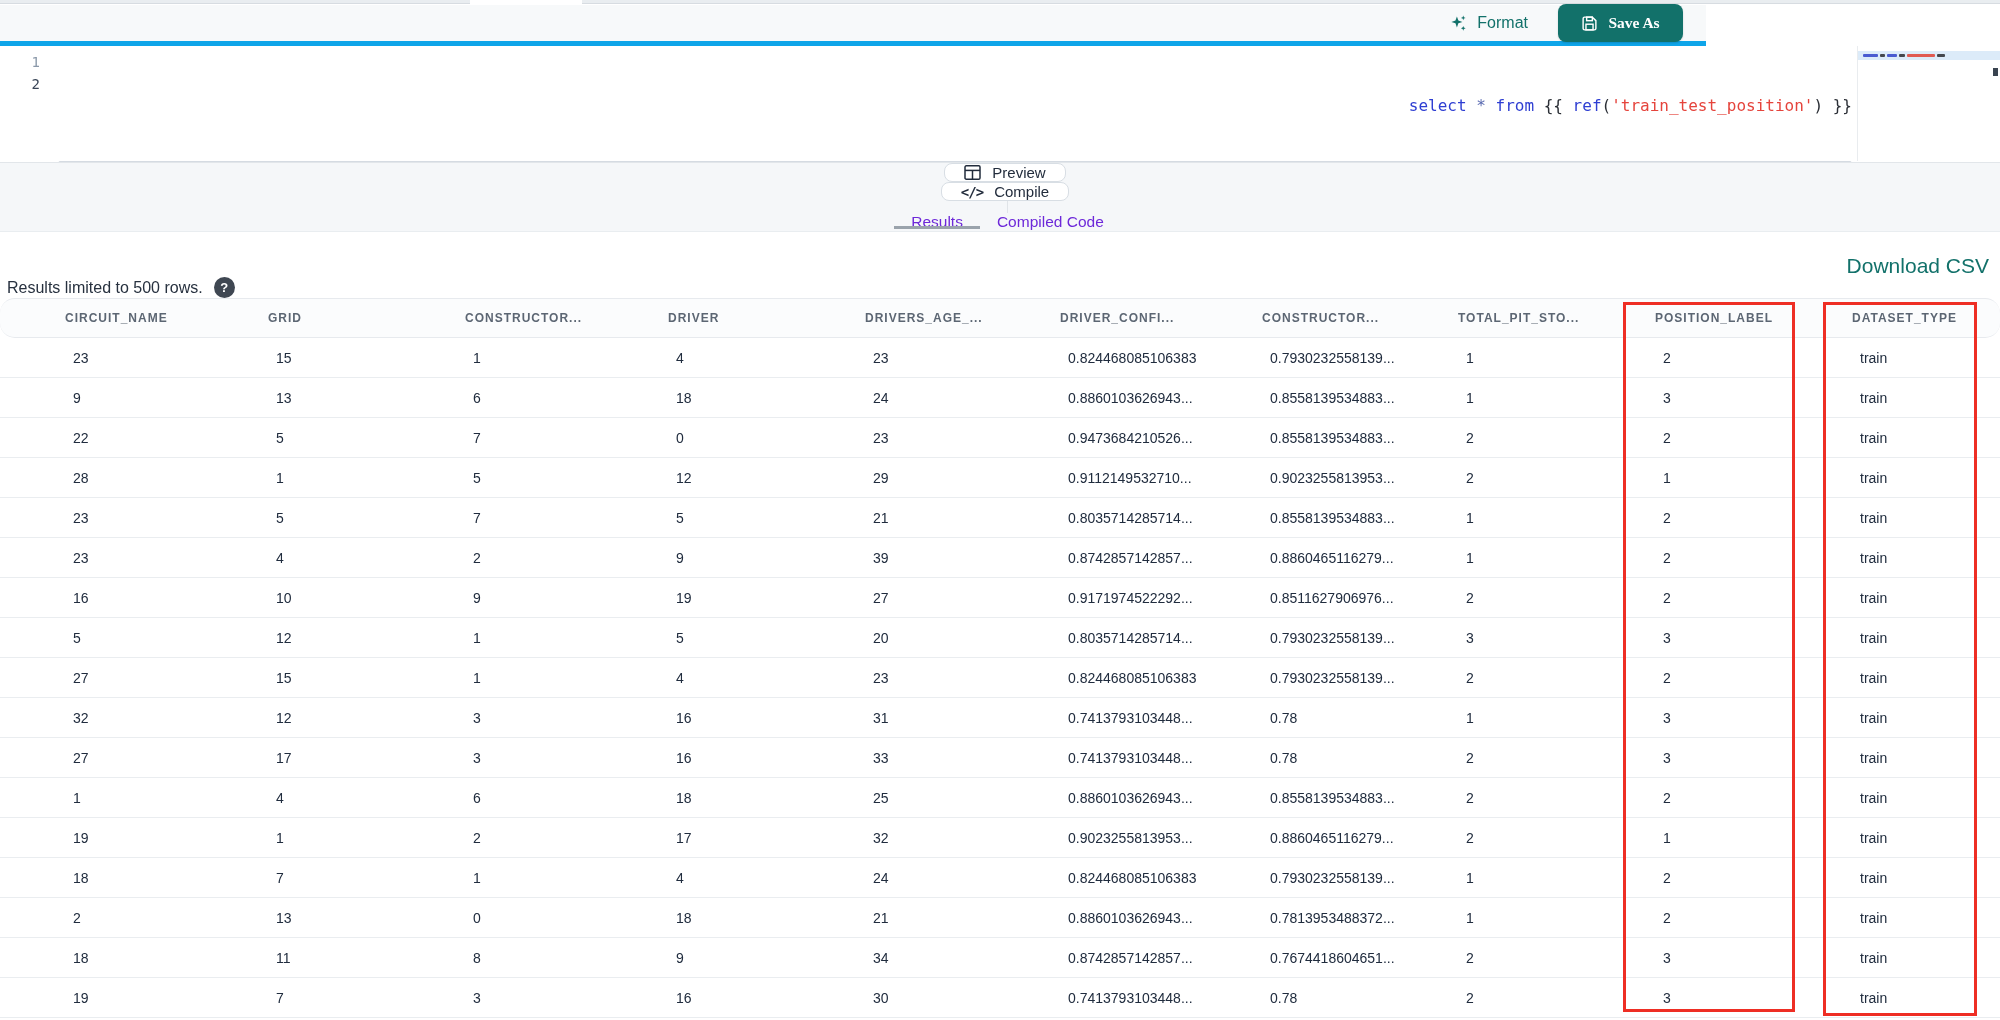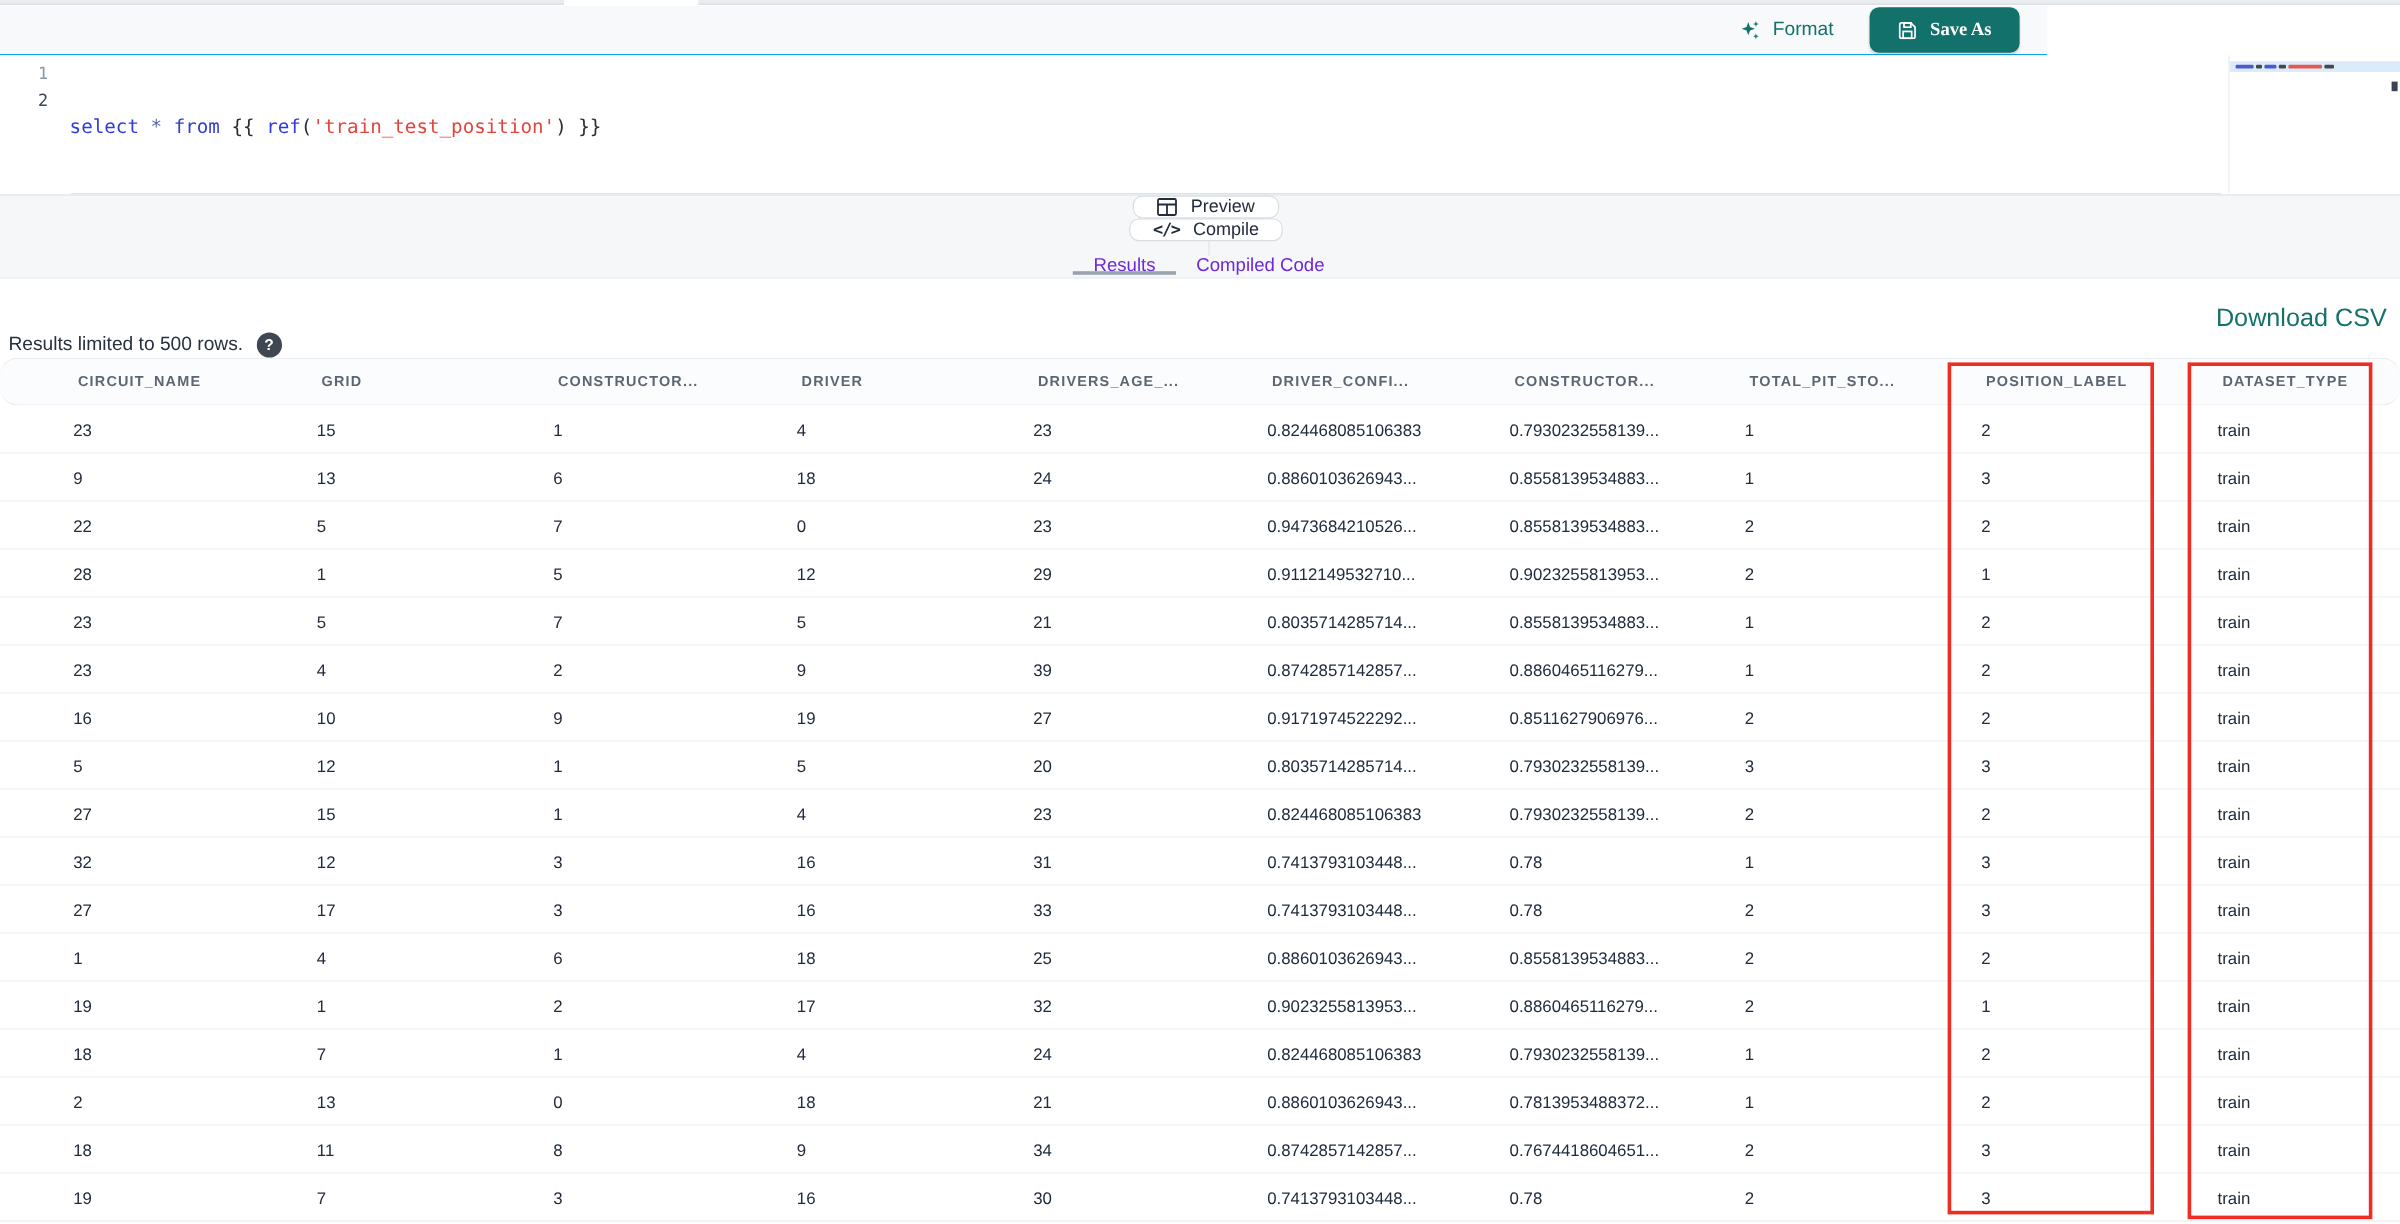--- a/index.html
+++ b/index.html
@@ -9,37 +9,37 @@
     font-family:"Liberation Sans", sans-serif; color:#222e3e;
   }
 
   
   .tabstrip { position:absolute; top:0; left:0; width:2000px; height:4px;
     background:#e9edf0; border-bottom:1px solid #d7dce1; }
   .tabstrip .active-gap { position:absolute; left:470px; top:0; width:112px; height:5px; background:#ffffff; }
 
   
   .toolbar { position:absolute; top:5px; left:0; width:1706px; height:41px;
-    background:#f7f9fa; border-bottom:1px solid #0ea5e9;
+    background:#f7f9fa; border-bottom:5px solid #0ea5e9;
     display:flex; align-items:center; justify-content:flex-end; }
   .format-btn { display:flex; align-items:center; gap:9px; background:none; border:none;
     color:var(--accent_teal); font-family:inherit; font-size:16px; cursor:pointer; margin-right:30px; }
   .saveas-btn { display:flex; align-items:center; gap:10px; justify-content:center;
     width:125px; height:38px; margin-right:23px; border:none; border-radius:8px;
     background:var(--accent_teal); color:#ffffff; font-family:Liberation Serif, serif; font-size:15.5px;
     font-weight:bold; cursor:pointer; box-shadow:0 1px 2px rgba(0,0,0,.15); }
 
   
   .editor { position:absolute; top:46px; left:0; width:2000px; height:116px; background:#ffffff; }
   .gutter { position:absolute; left:0; top:5px; width:40px; text-align:right;
     font-family:"DejaVu Sans Mono", monospace; font-size:14px; line-height:22px; color:#8a98a9; }
   .gutter .ln.active { color:#3a4658; }
   .code-area { position:absolute; left:58px; top:5px; right:148px;
     font-family:"DejaVu Sans Mono", monospace; font-size:16px; line-height:22px; white-space:pre; }
-  .code-line { height:22px; }
+  .code-line { height:22px;text-align:right; }
   .cursor-line { border:1px solid #d5dbe2; border-radius:2px; background:#ffffff; }
   .tok-keyword { color:var(--code_keyword_blue); }
   .tok-operator { color:#5a6ab1; }
   .tok-function { color:var(--code_keyword_blue); }
   .tok-string { color:var(--code_string_red); }
   .tok-plain { color:#2b2f36; }
 
   .minimap { position:absolute; right:0; top:0; width:143px; height:115px;
     border-left:1px solid #e9ecef; background:#ffffff; }
   .mini-viewport { margin-top:5px; height:9px; background:#dcebf9;
@@ -72,21 +72,21 @@
   .help { width:21px; height:21px; border-radius:50%; background:#3f4752; color:#ffffff;
     font-size:13px; font-weight:bold; display:flex; align-items:center; justify-content:center; cursor:pointer; }
   .download { color:var(--accent_teal); font-size:21px; text-decoration:none; cursor:pointer; }
 
   
   .table-area { position:absolute; top:298px; left:0; width:2000px; height:722px; overflow:hidden; }
   .thead { height:40px; background:#fbfcfd; border-top:1px solid #e7eaee; border-bottom:1px solid #e7eaee;
     display:flex; padding-left:48px;border-radius:15px; }
   .hcell { flex:none; display:flex; align-items:center; padding-left:17px;
     font-size:12px; font-weight:bold; letter-spacing:1px; color:#5c6673; white-space:nowrap; overflow:hidden; }
-  .trow { height:40px; border-bottom:1px solid #eaedf0; display:flex; padding-left:44px; background:#ffffff; }
+  .trow { height:40px; border-bottom:1px solid #eaedf0; display:flex; padding-left:56px; background:#ffffff; }
   .tcell { flex:none; display:flex; align-items:center; padding-left:17px;
     font-size:14px; color:#202c3e; white-space:nowrap; overflow:hidden; }
   .hcell:nth-child(1), .tcell:nth-child(1) { width:203px; }
   .hcell:nth-child(2), .tcell:nth-child(2) { width:197px; }
   .hcell:nth-child(3), .tcell:nth-child(3) { width:203px; }
   .hcell:nth-child(4), .tcell:nth-child(4) { width:197px; }
   .hcell:nth-child(5), .tcell:nth-child(5) { width:195px; }
   .hcell:nth-child(6), .tcell:nth-child(6) { width:202px; }
   .hcell:nth-child(7), .tcell:nth-child(7) { width:196px; }
   .hcell:nth-child(8), .tcell:nth-child(8) { width:197px; }

